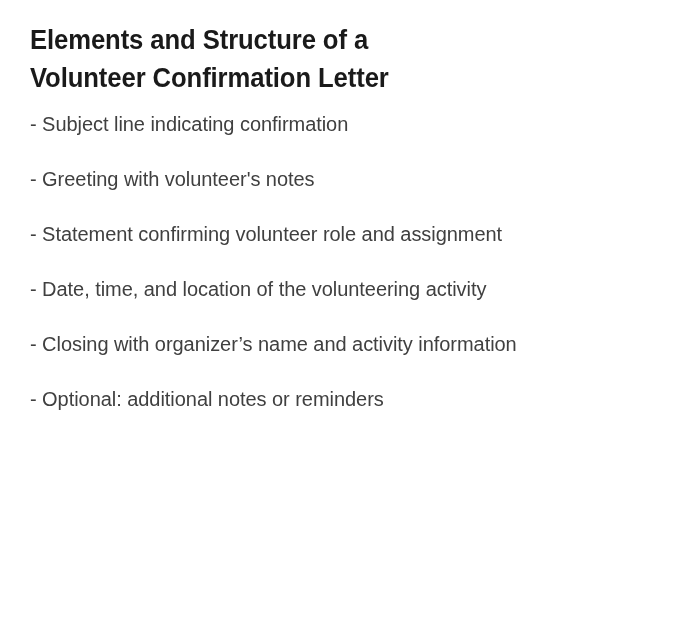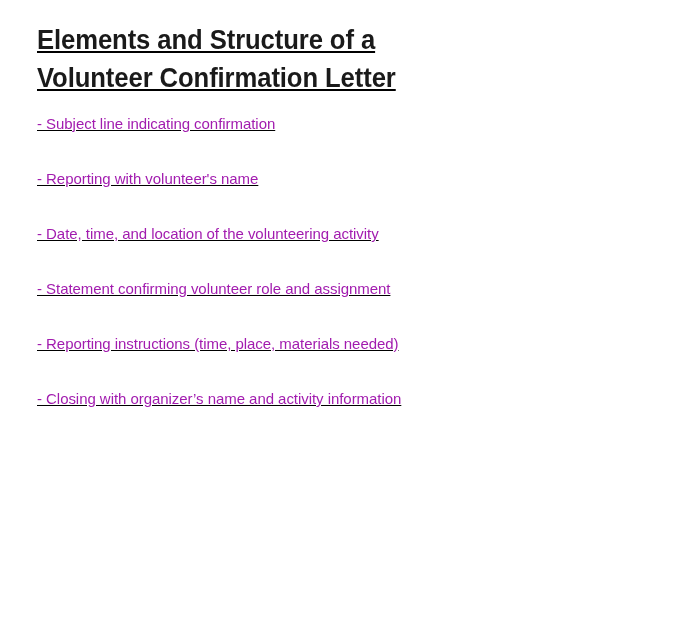--- a/index.html
+++ b/index.html
@@ -19,24 +19,23 @@
     position: relative;
     width: 700px;
     height: 634px;
     background: #ffffff;
     box-sizing: border-box;
     padding: 0;
   }
 
   .content {
     position: absolute;
-    left: 37px;
+    left: 30px;
     top: 21px;
     right: 10px;
-    text-decoration: underline;
   }
 
   .doc-title {
     font-family: "Liberation Sans", "DejaVu Sans", sans-serif;
     font-weight: bold;
     font-size: 27px;
     line-height: 38px;
     color: #1a1a1a;
     letter-spacing: -0.1px;
     margin: 0 0 0 0;
@@ -50,51 +49,51 @@
     list-style: none;
     margin: 0;
     padding: 0;
     position: relative;
     top: 16px;
   }
 
   .bullet-item {
     font-family: "Liberation Sans", "DejaVu Sans", sans-serif;
     font-weight: normal;
-    font-size: 15px;
+    font-size: 20px;
     line-height: 22px;
-    color: #a21caf;
+    color: #404040;
     height: 55px;
     white-space: nowrap;
     letter-spacing: -0.05px;
   }
 </style>
 </head>
 <body>
 
 <div class="page">
   <div class="content">
 
     <h1 class="doc-title">Elements and Structure of a Volunteer Confirmation Letter</h1>
 
     <ul class="bullet-list">
       <li class="bullet-item">
         <span>- Subject line indicating confirmation</span>
       </li>
       <li class="bullet-item">
-        <span>- Reporting with volunteer's name</span>
+        <span>- Greeting with volunteer's notes</span>
+      </li>
+      <li class="bullet-item">
+        <span>- Statement confirming volunteer role and assignment</span>
       </li>
       <li class="bullet-item">
         <span>- Date, time, and location of the volunteering activity</span>
       </li>
       <li class="bullet-item">
-        <span>- Statement confirming volunteer role and assignment</span>
+        <span>- Closing with organizer’s name and activity information</span>
       </li>
       <li class="bullet-item">
-        <span>- Reporting instructions (time, place, materials needed)</span>
-      </li>
-      <li class="bullet-item">
-        <span>- Closing with organizer’s name and activity information</span>
+        <span>- Optional: additional notes or reminders</span>
       </li>
     </ul>
 
   </div>
 </div>
 
 </body></html>

